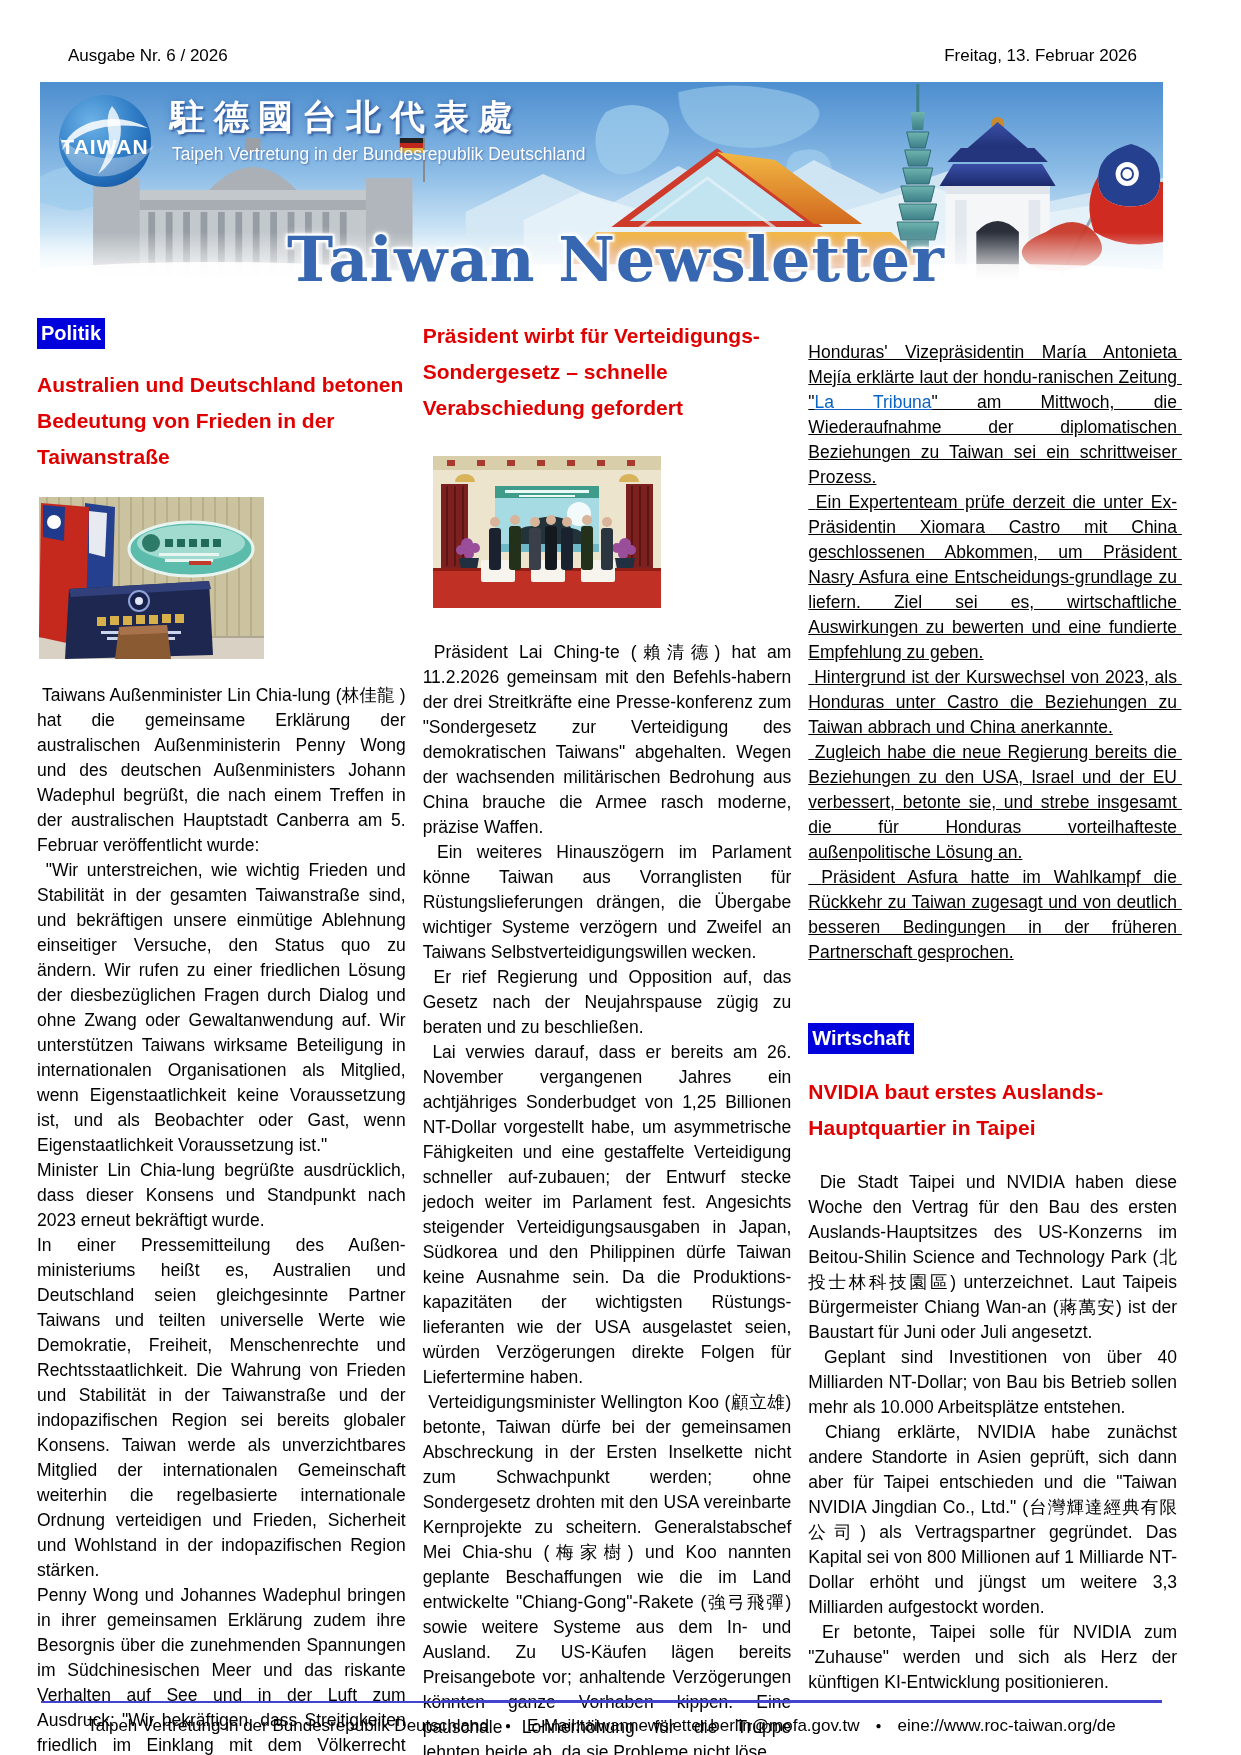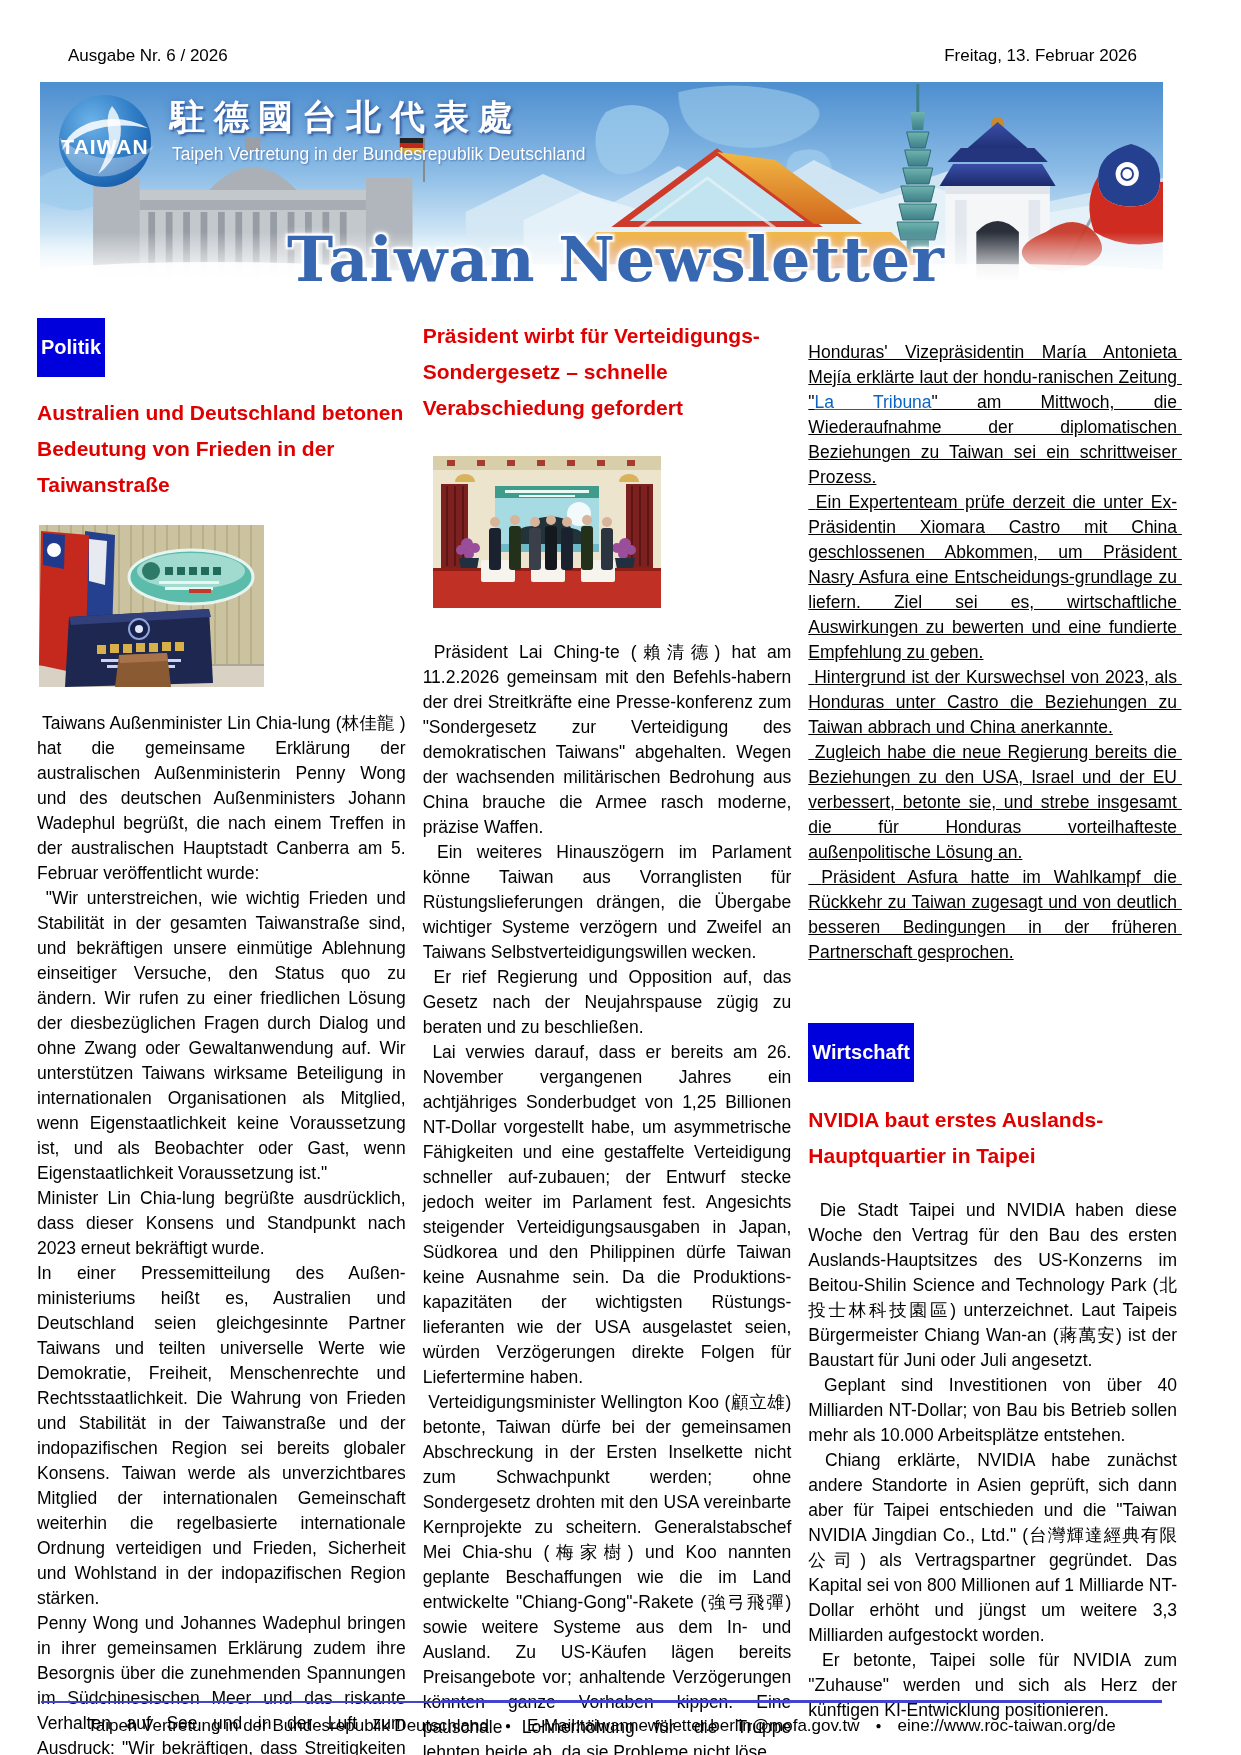--- a/index.html
+++ b/index.html
@@ -20,21 +20,21 @@
   .banner-sub{position:absolute;left:132px;top:62px;font-size:17.5px;color:#fff;
               text-shadow:1px 1px 2px rgba(35,70,140,.6);}
   .banner-title{position:absolute;left:200px;bottom:-14px;font-family:"DejaVu Serif",serif;
                 font-weight:bold;font-size:62px;letter-spacing:1px;color:#3767b0;
                 text-shadow:2px 2px 2px #fff,-2px -2px 2px #fff,2px -2px 2px #fff,-2px 2px 2px #fff,0 0 10px #fff;margin-left:47px;}
 
   
   .columns{display:grid;grid-template-columns:1fr 1fr 1fr;column-gap:17px;
            padding:36px 26px 0 37px;}
   .section-label{display:inline-block;background:#0000dd;color:#fff;font-weight:bold;
-                 font-size:20px;line-height:27px;padding:16px 4px;}
+                 font-size:20px;line-height:27px;padding:2px 4px;}
   .headline{margin:0;font-size:21px;font-weight:bold;color:#e00000;line-height:36px;}
   .hl-gap{margin-top:18px;}
   .photo{display:block;}
   .photo1{margin:22px 0 0 2px;width:225px;height:162px;}
   .photo2{margin:30px 0 0 10px;width:228px;height:152px;}
   .body-text p{margin:0;font-size:17.5px;line-height:25px;text-align:justify;white-space:pre-wrap;}
   .bt1{margin-top:24px;}
   .bt2{margin-top:32px;}
   .bt3{margin-top:22px;text-decoration:underline;}
   .wirtschaft-label{margin-top:58px;}

